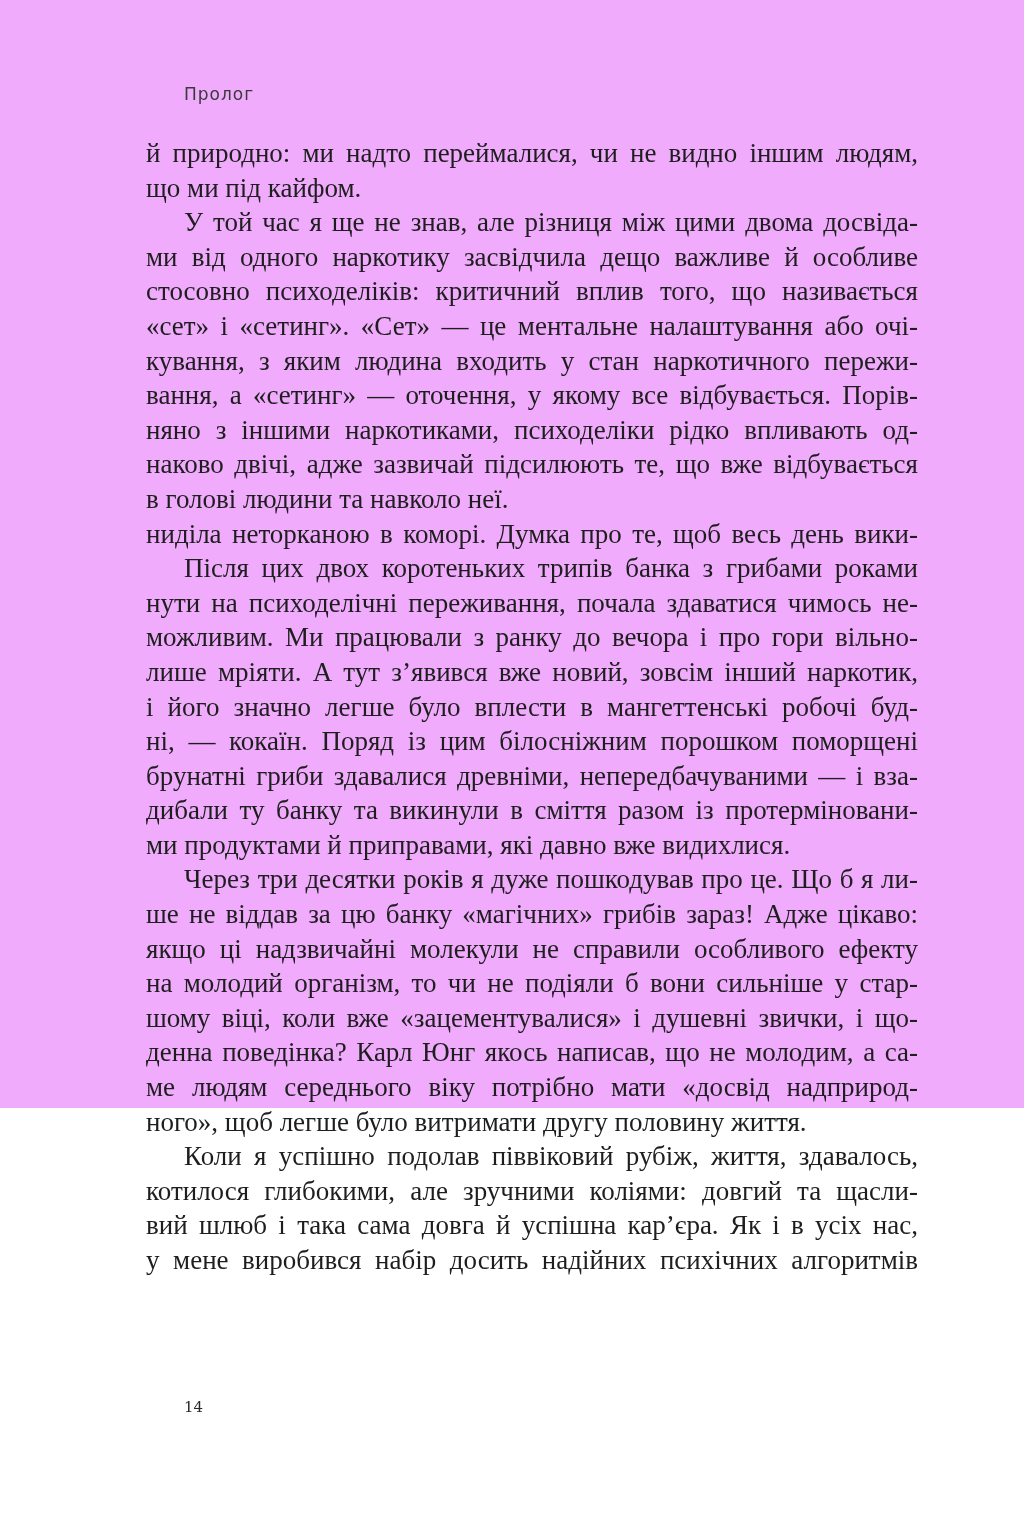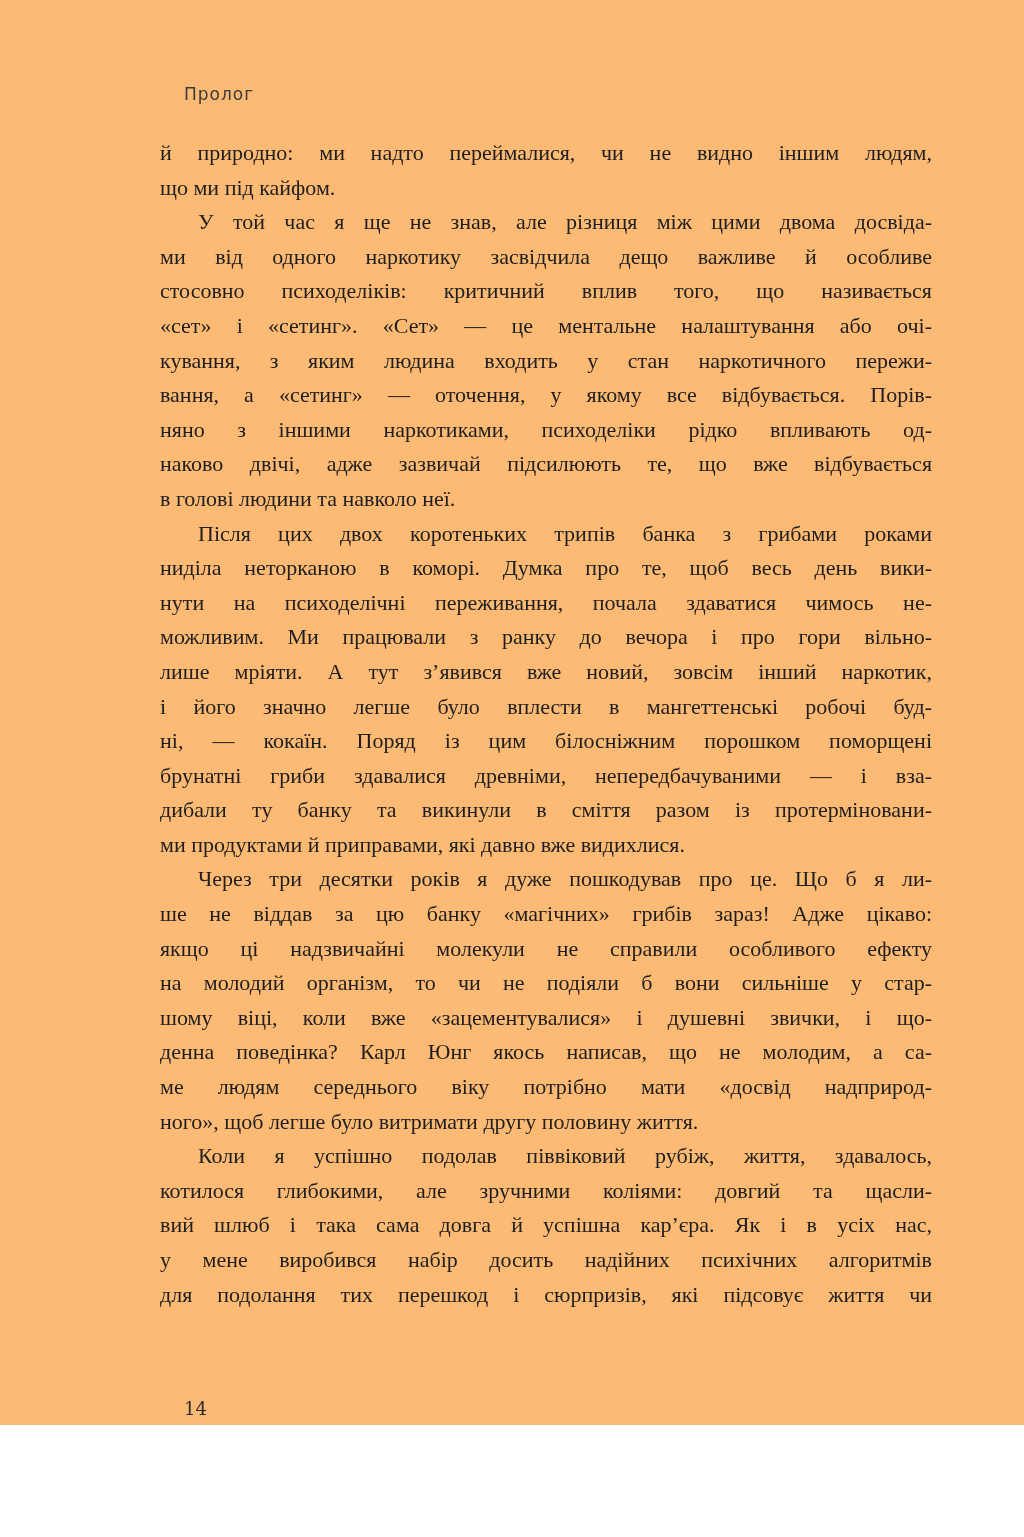--- a/index.html
+++ b/index.html
@@ -1,33 +1,33 @@
 <!DOCTYPE html>
 <html><head>
 <meta charset="utf-8">
 <style>
   html, body { margin: 0; padding: 0; background: #ffffff; }
   body { width: 1024px; height: 1537px; position: relative; overflow: hidden; }
-  .page { position: absolute; left: 0; top: 0; width: 1024px; height: 1425px; background: #fdba74; }
+  .page { position: absolute; left: 0; top: 0; width: 1024px; height: 1108px; background: #f0abfc; }
   .running-head {
     position: absolute; left: 184px; top: 84px;
     font-family: "DejaVu Sans", sans-serif; font-size: 17px; letter-spacing: 1px;
     color: #3a3a3a;
   }
   .body-text {
-    position: absolute; left: 160px; top: 136px; width: 772px;
-    font-family: "Liberation Serif", serif; font-size: 22px; line-height: 34.6px;
+    position: absolute; left: 146px; top: 136px; width: 772px;
+    font-family: "Liberation Serif", serif; font-size: 27px; line-height: 34.6px;
     color: #1e1e1e;
   }
   .line { display: block; white-space: nowrap; text-align: justify; text-align-last: justify; }
   .line.last { text-align-last: left; }
   .line.indent { padding-left: 38px; }
   .page-number {
     position: absolute; left: 184px; top: 1398px;
-    font-family: "DejaVu Serif", serif; font-size: 18px; color: #2a2a2a;
+    font-family: "DejaVu Serif", serif; font-size: 15px; color: #2a2a2a;
   }
 </style>
 </head>
 <body>
 
 <div class="page">
   <div class="running-head">Пролог</div>
 
   <div class="body-text">
 
@@ -42,22 +42,22 @@
       <span class="line">стосовно психоделіків: критичний вплив того, що називається</span>
       <span class="line">«сет» і «сетинг». «Сет» — це ментальне налаштування або очі-</span>
       <span class="line">кування, з яким людина входить у стан наркотичного пережи-</span>
       <span class="line">вання, а «сетинг» — оточення, у якому все відбувається. Порів-</span>
       <span class="line">няно з іншими наркотиками, психоделіки рідко впливають од-</span>
       <span class="line">наково двічі, адже зазвичай підсилюють те, що вже відбувається</span>
       <span class="line last">в голові людини та навколо неї.</span>
     </div>
 
     <div>
+      <span class="line">ниділа неторканою в коморі. Думка про те, щоб весь день вики-</span>
       <span class="line indent">Після цих двох коротеньких трипів банка з грибами роками</span>
-      <span class="line">ниділа неторканою в коморі. Думка про те, щоб весь день вики-</span>
       <span class="line">нути на психоделічні переживання, почала здаватися чимось не-</span>
       <span class="line">можливим. Ми працювали з ранку до вечора і про гори вільно-</span>
       <span class="line">лише мріяти. А тут з’явився вже новий, зовсім інший наркотик,</span>
       <span class="line">і його значно легше було вплести в мангеттенські робочі буд-</span>
       <span class="line">ні, — кокаїн. Поряд із цим білосніжним порошком поморщені</span>
       <span class="line">брунатні гриби здавалися древніми, непередбачуваними — і вза-</span>
       <span class="line">дибали ту банку та викинули в сміття разом із протерміновани-</span>
       <span class="line last">ми продуктами й приправами, які давно вже видихлися.</span>
     </div>
 
@@ -70,18 +70,17 @@
       <span class="line">денна поведінка? Карл Юнг якось написав, що не молодим, а са-</span>
       <span class="line">ме людям середнього віку потрібно мати «досвід надприрод-</span>
       <span class="line last">ного», щоб легше було витримати другу половину життя.</span>
     </div>
 
     <div>
       <span class="line indent">Коли я успішно подолав піввіковий рубіж, життя, здавалось,</span>
       <span class="line">котилося глибокими, але зручними коліями: довгий та щасли-</span>
       <span class="line">вий шлюб і така сама довга й успішна кар’єра. Як і в усіх нас,</span>
       <span class="line">у мене виробився набір досить надійних психічних алгоритмів</span>
-      <span class="line">для подолання тих перешкод і сюрпризів, які підсовує життя чи</span>
     </div>
   </div>
 
   <div class="page-number">14</div>
 </div>
 
 </body></html>

